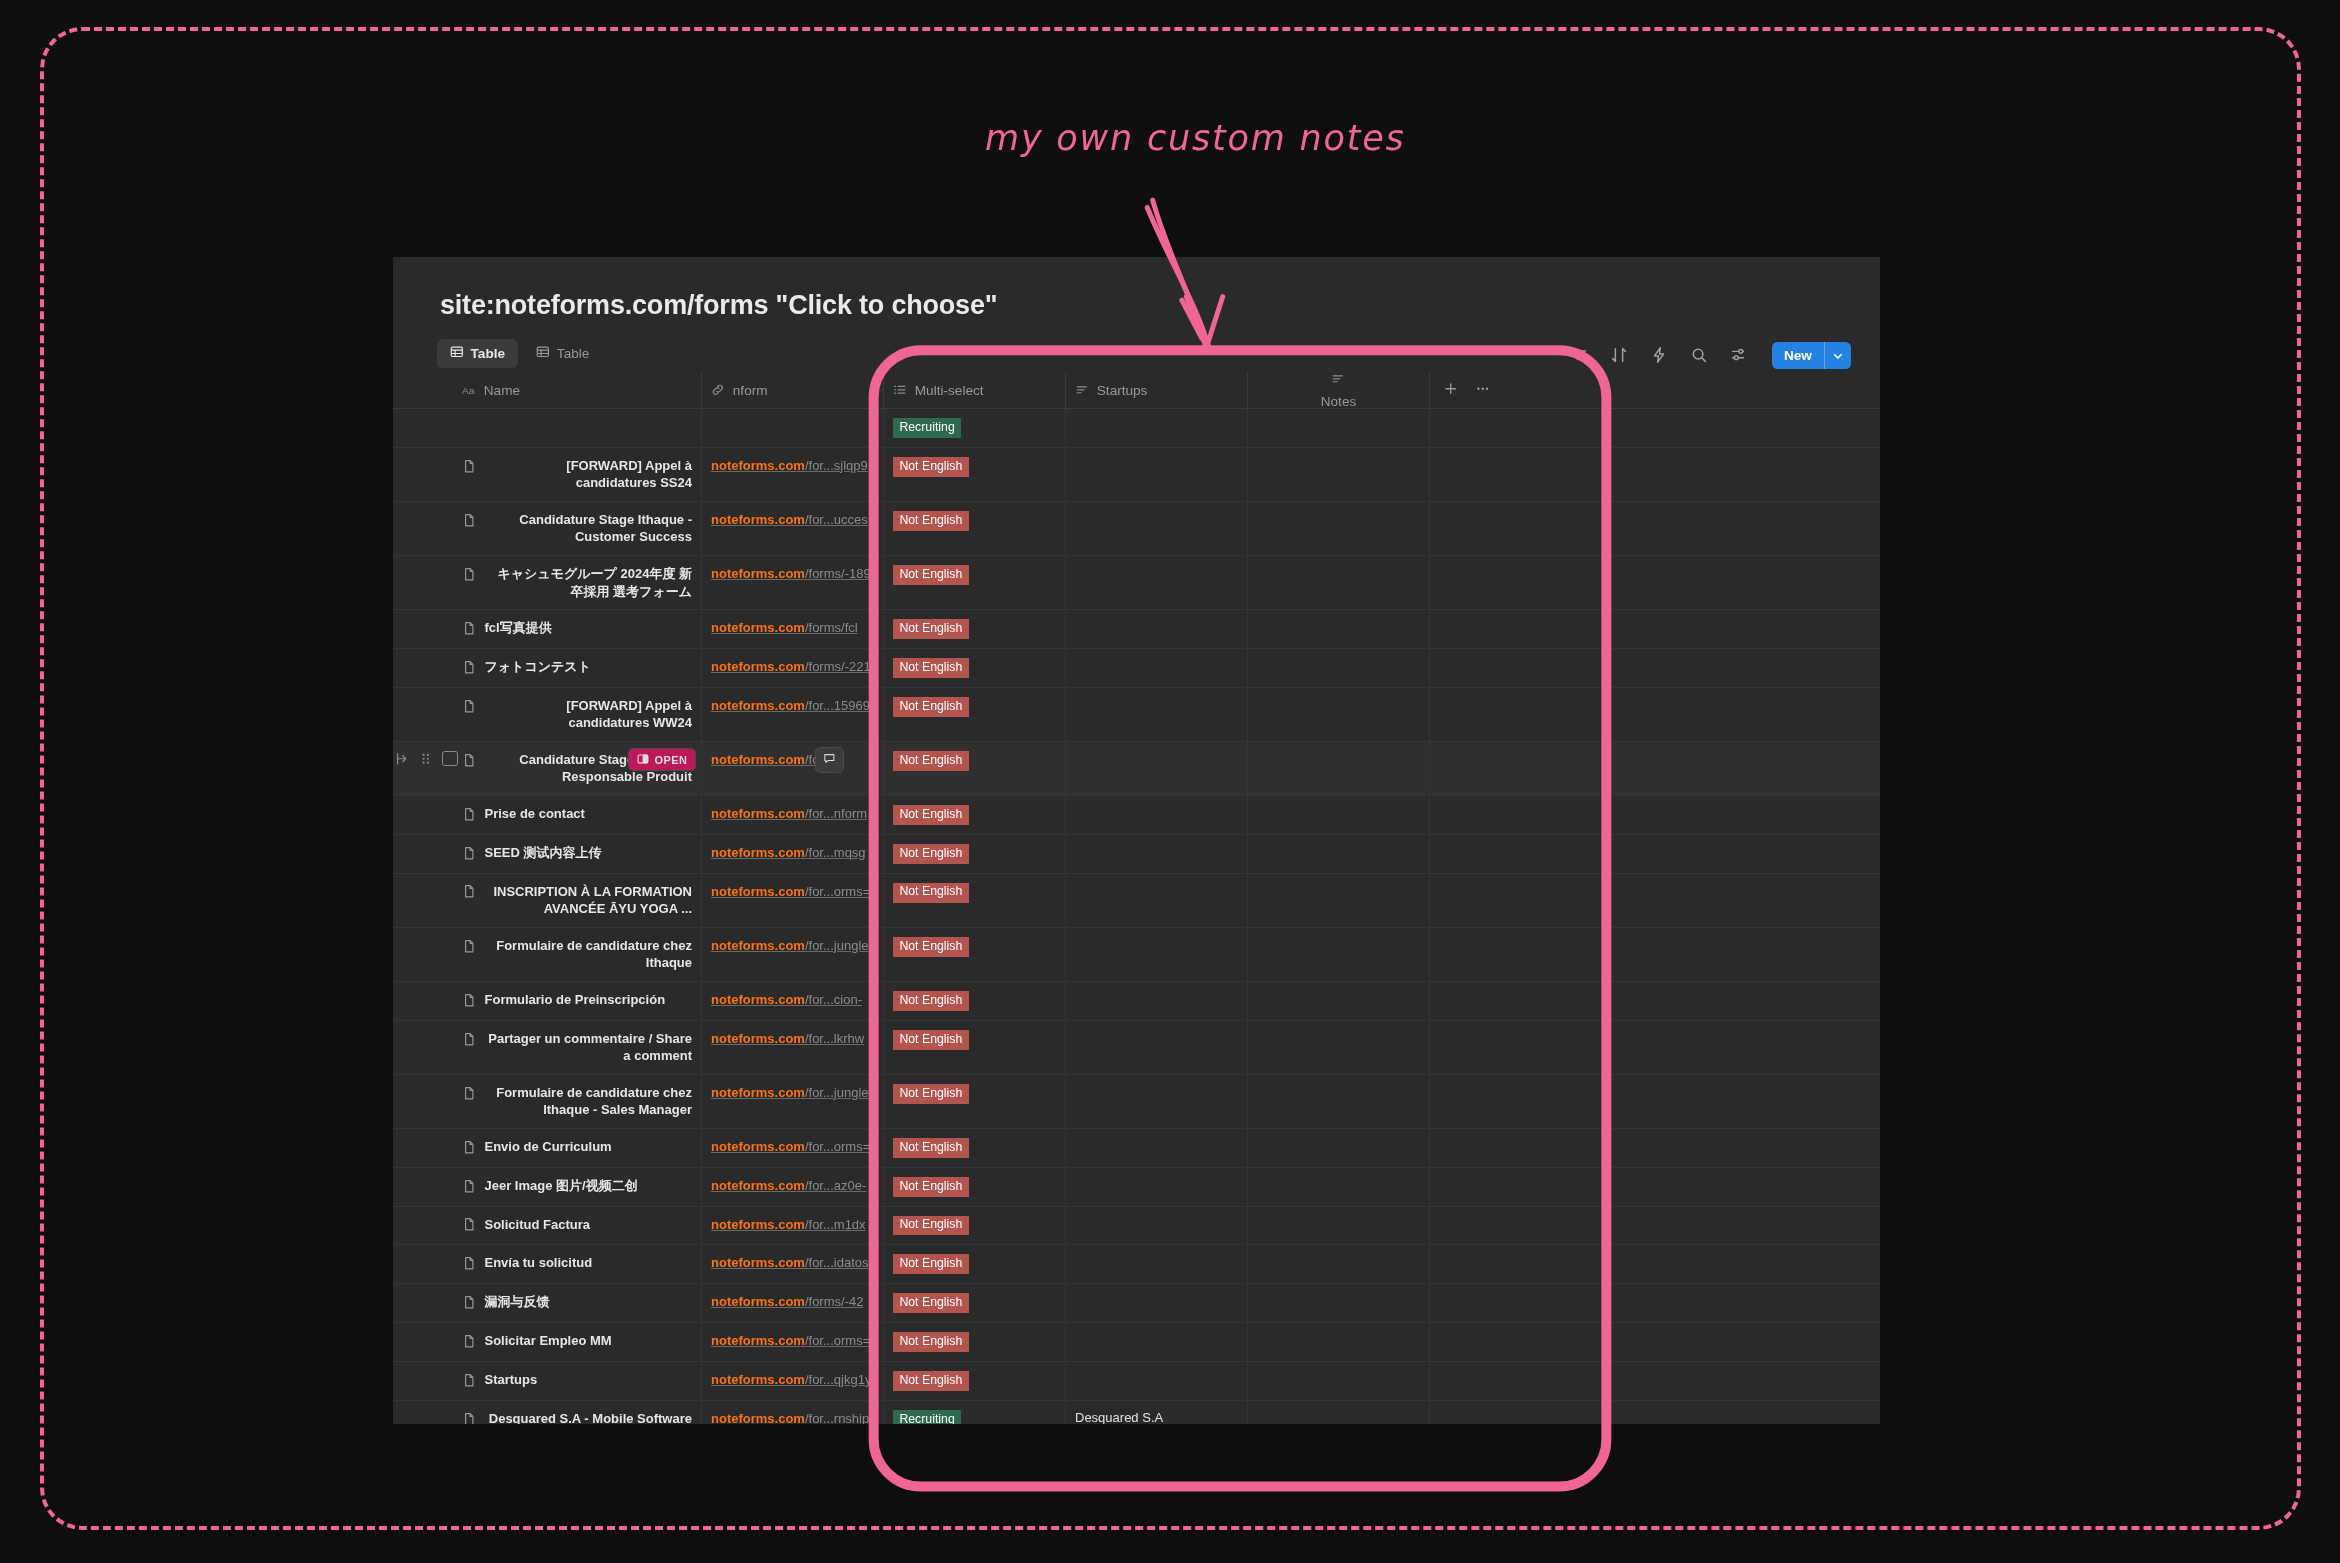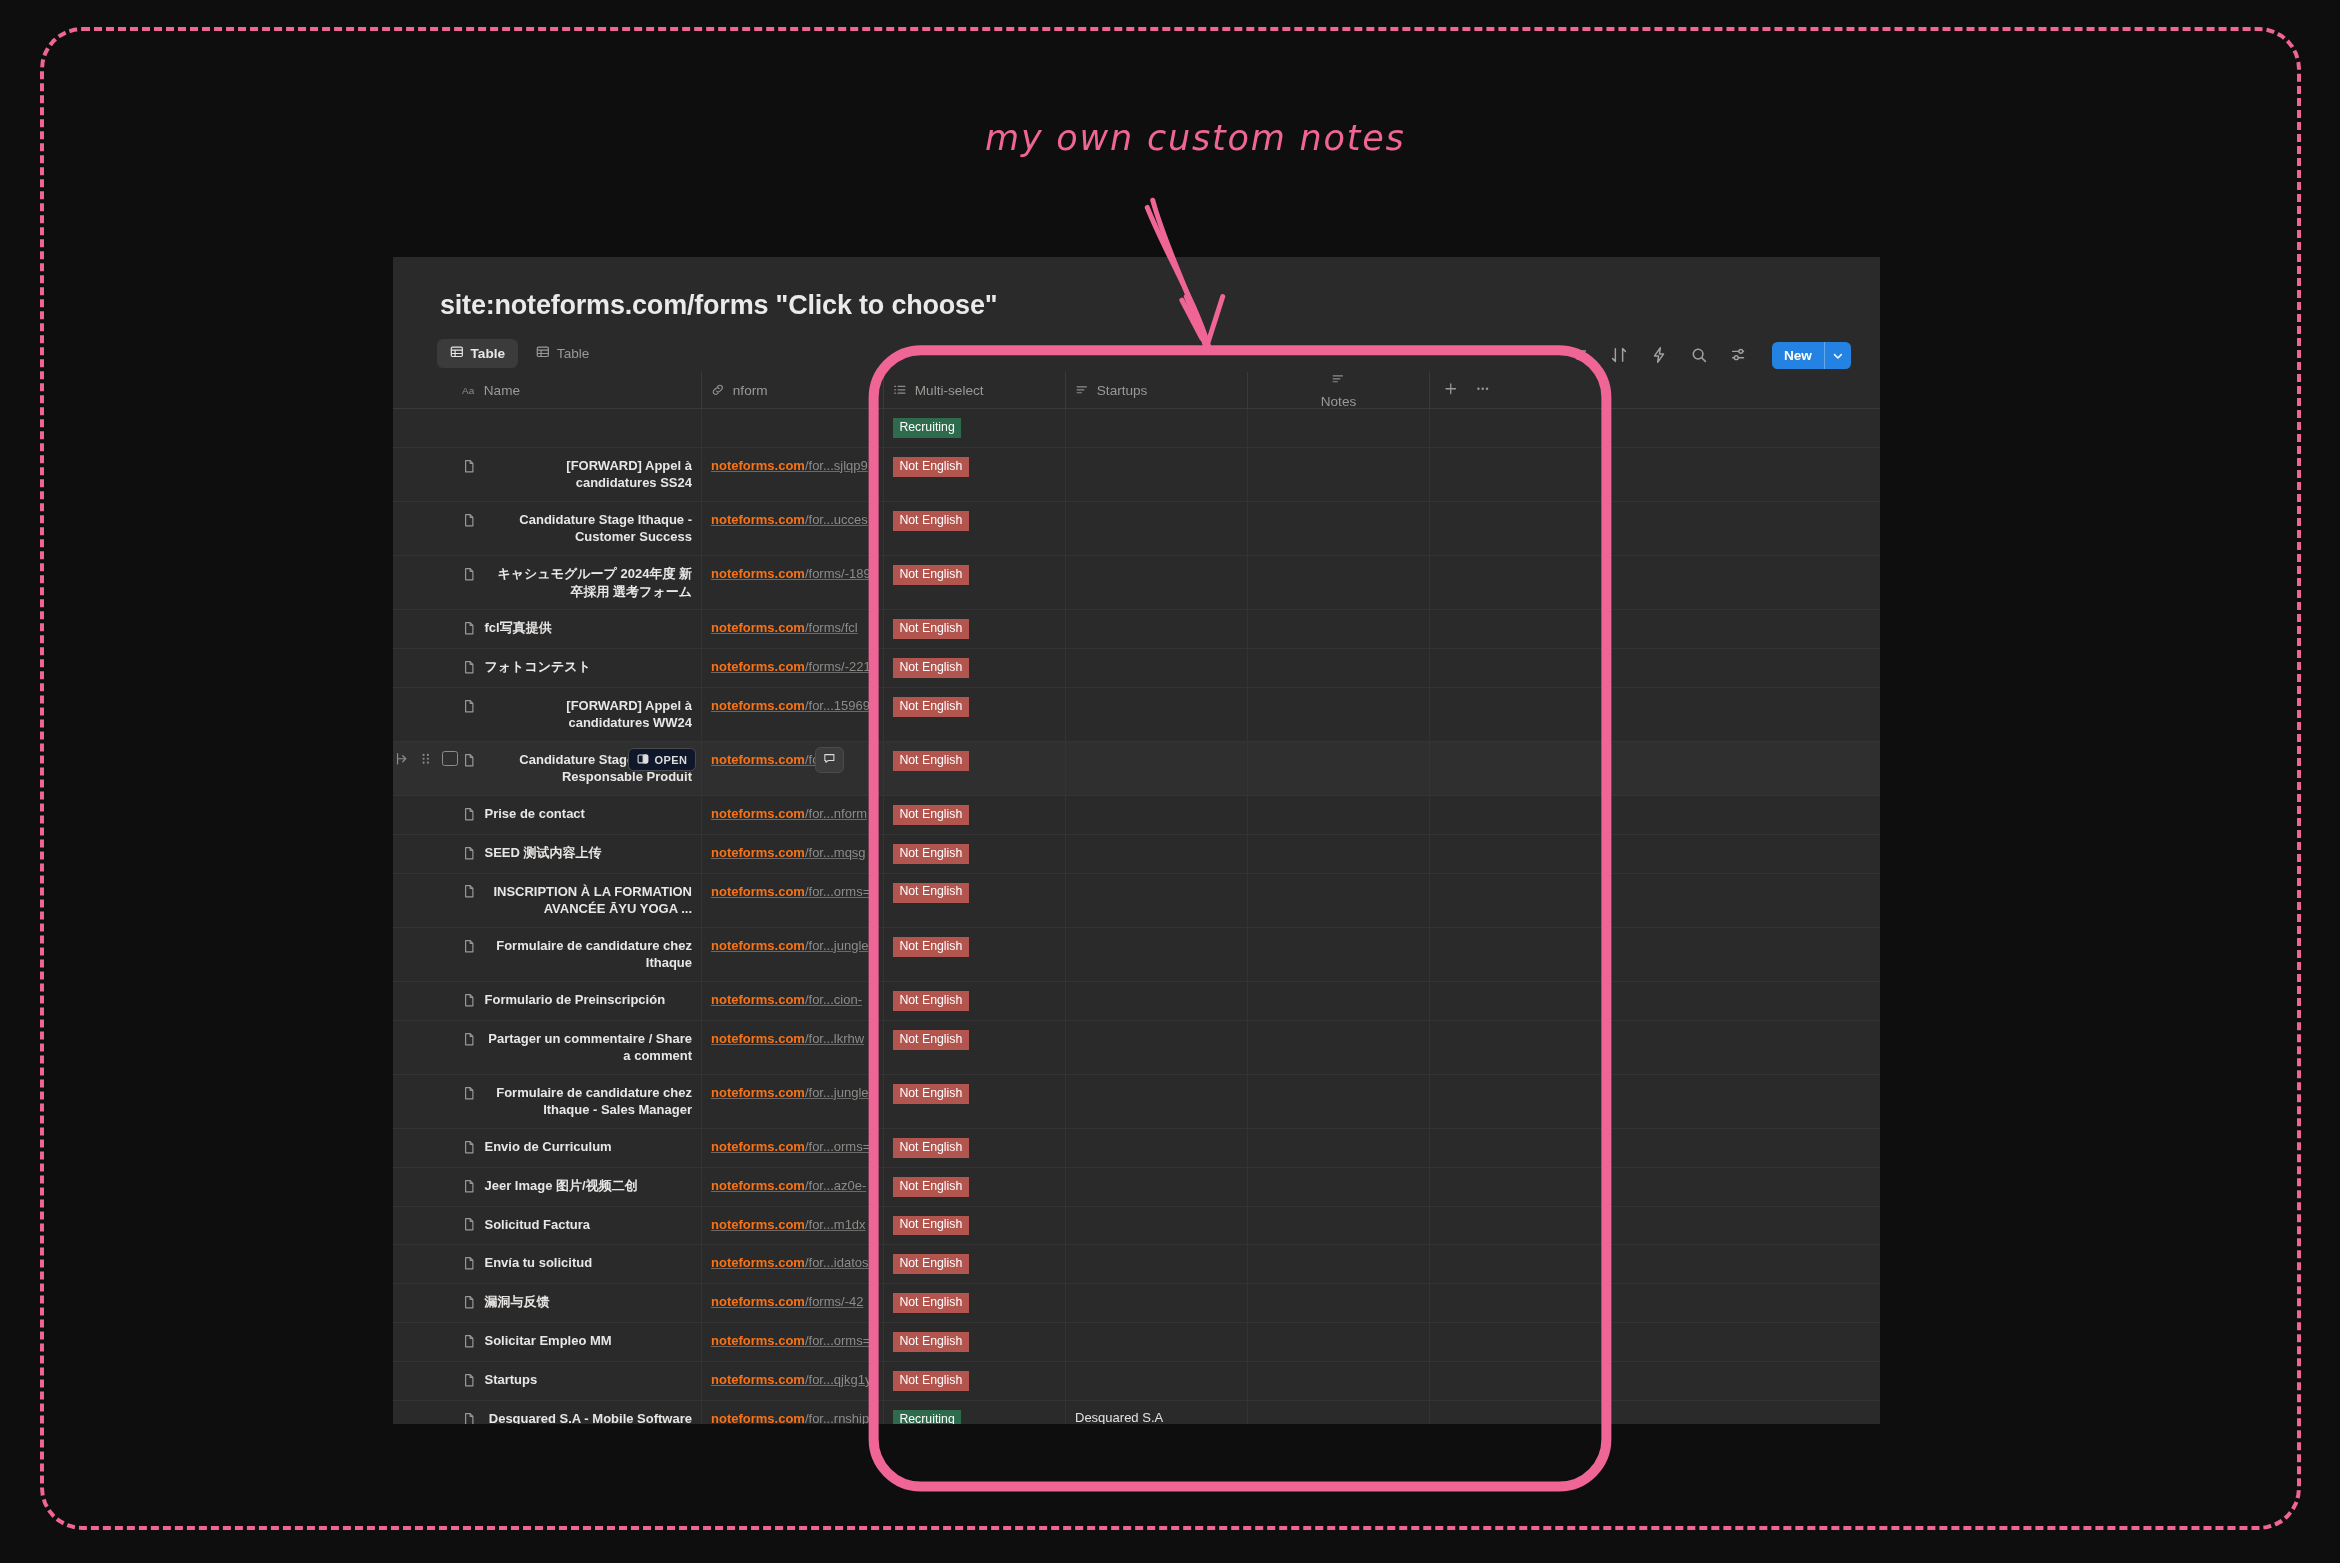--- a/index.html
+++ b/index.html
@@ -129,21 +129,21 @@
   }
   .g-ico { width: 15.5px; height: 15.5px; display: block; }
   .g-check {
     width: 15.5px; height: 15.5px; border: 1.5px solid #8e8c89; border-radius: 2.7px;
   }
 
   
   .open-pill {
     position: absolute; left: 235px; top: 6.4px;
     display: flex; align-items: center; gap: 5.5px;
-    background: #0f172a; border: 0.9px solid #4b4b4b; border-radius: 5.5px;
+    background: #be185d; border: 0.9px solid #4b4b4b; border-radius: 5.5px;
     padding: 3.6px 8.2px; font-size: 11px; font-weight: bold; color: #ddd;
     letter-spacing: 0.4px;
   }
   .comment-pill {
     position: absolute; left: 422px; top: 5.5px;
     background: #3c3c3c; border: 0.9px solid #4b4b4b; border-radius: 5.5px;
     padding: 3.6px 7.3px; display: flex; align-items: center; color: #ddd;
   }
 
   

